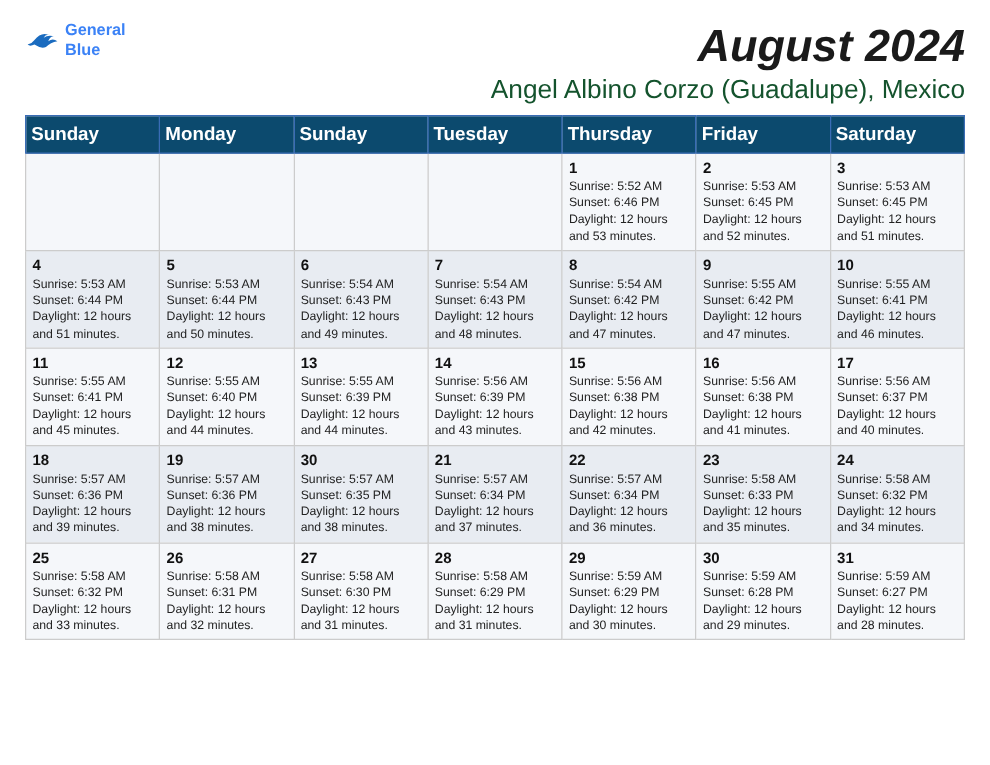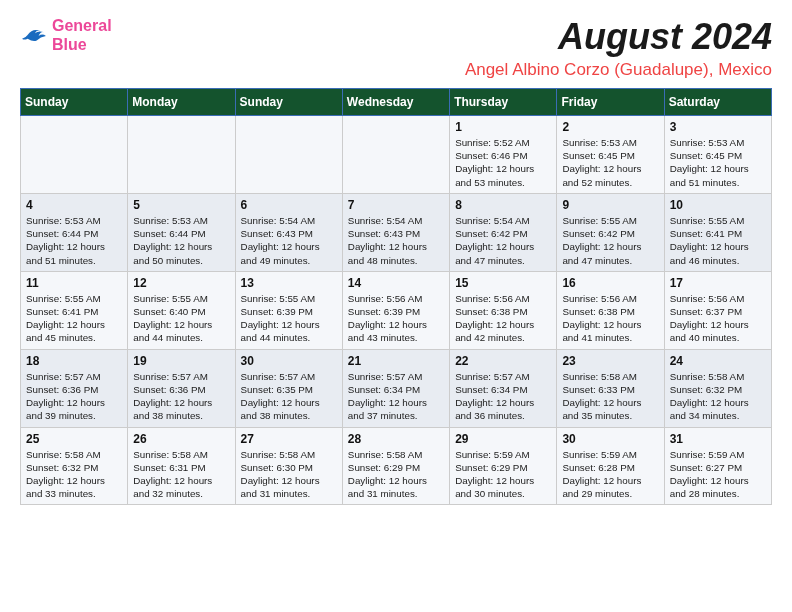--- a/index.html
+++ b/index.html
@@ -15,54 +15,54 @@
       align-items: flex-start;
       justify-content: space-between;
       margin-bottom: 8px;
     }
     .logo {
       display: flex;
       align-items: center;
       gap: 4px;
     }
     .logo-text {
-      font-size: 16px;
-      font-weight: bold;
-      color: #ec4899;
+      font-size: 13px;
+      font-weight: bold;
+      color: #3b82f6;
       line-height: 1.2;
     }
     .logo-bird {
       width: 28px;
       height: 22px;
     }
     .title-area {
       text-align: right;
     }
     .month-title {
       font-size: 36px;
       font-weight: bold;
       color: #1a1a1a;
       font-style: italic;
     }
     .location-title {
-      font-size: 17px;
-      color: #ef4444;
+      font-size: 21px;
+      color: #14532d;
       margin-top: 2px;
     }
     .calendar-table {
       width: 100%;
       border-collapse: collapse;
       font-size: 10.5px;
     }
     .calendar-table thead th {
-      background-color: #14532d;
+      background-color: #0c4a6e;
       color: #fff;
       padding: 6px 4px;
       text-align: left;
-      font-size: 12px;
+      font-size: 15px;
       font-weight: bold;
       border: 1px solid #3a6cb5;
     }
     .calendar-table tbody td {
       border: 1px solid #ccc;
       padding: 4px 5px;
       vertical-align: top;
       width: calc(100% / 7);
       min-height: 75px;
       height: 75px;
@@ -106,21 +106,21 @@
     <div class="location-title">Angel Albino Corzo (Guadalupe), Mexico</div>
   </div>
 </div>
 
 <table class="calendar-table">
   <thead>
     <tr>
     <th>Sunday</th>
         <th>Monday</th>
         <th>Sunday</th>
-        <th>Wednesday</th>
+        <th>Tuesday</th>
         <th>Thursday</th>
         <th>Friday</th>
         <th>Saturday</th>
       </tr>
   </thead>
   <tbody id="calendar-body">
   <tr>
         <td class="empty-cell"></td>
         <td class="empty-cell"></td>
         <td class="empty-cell"></td>

